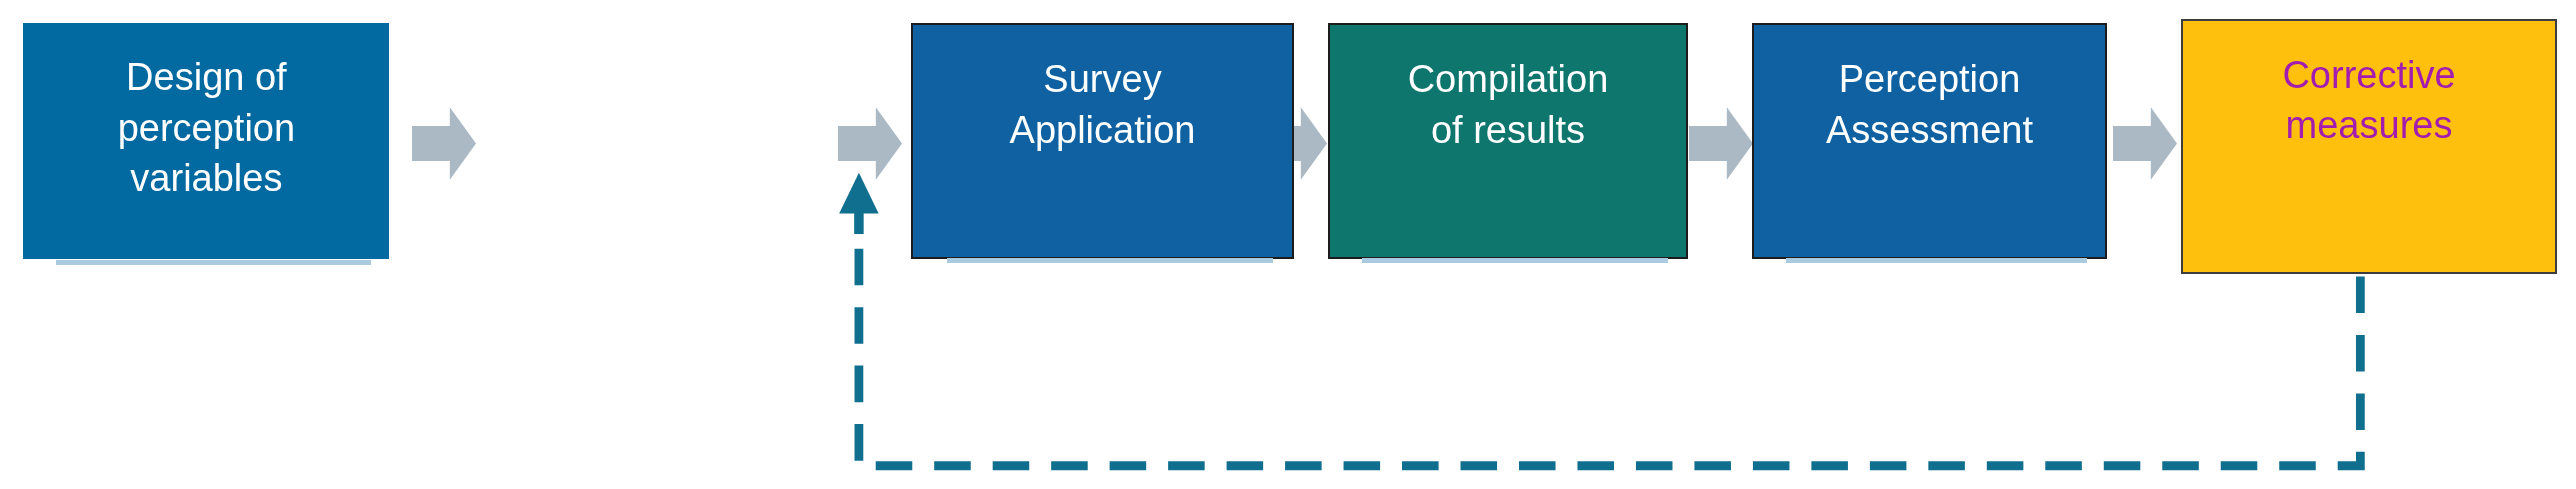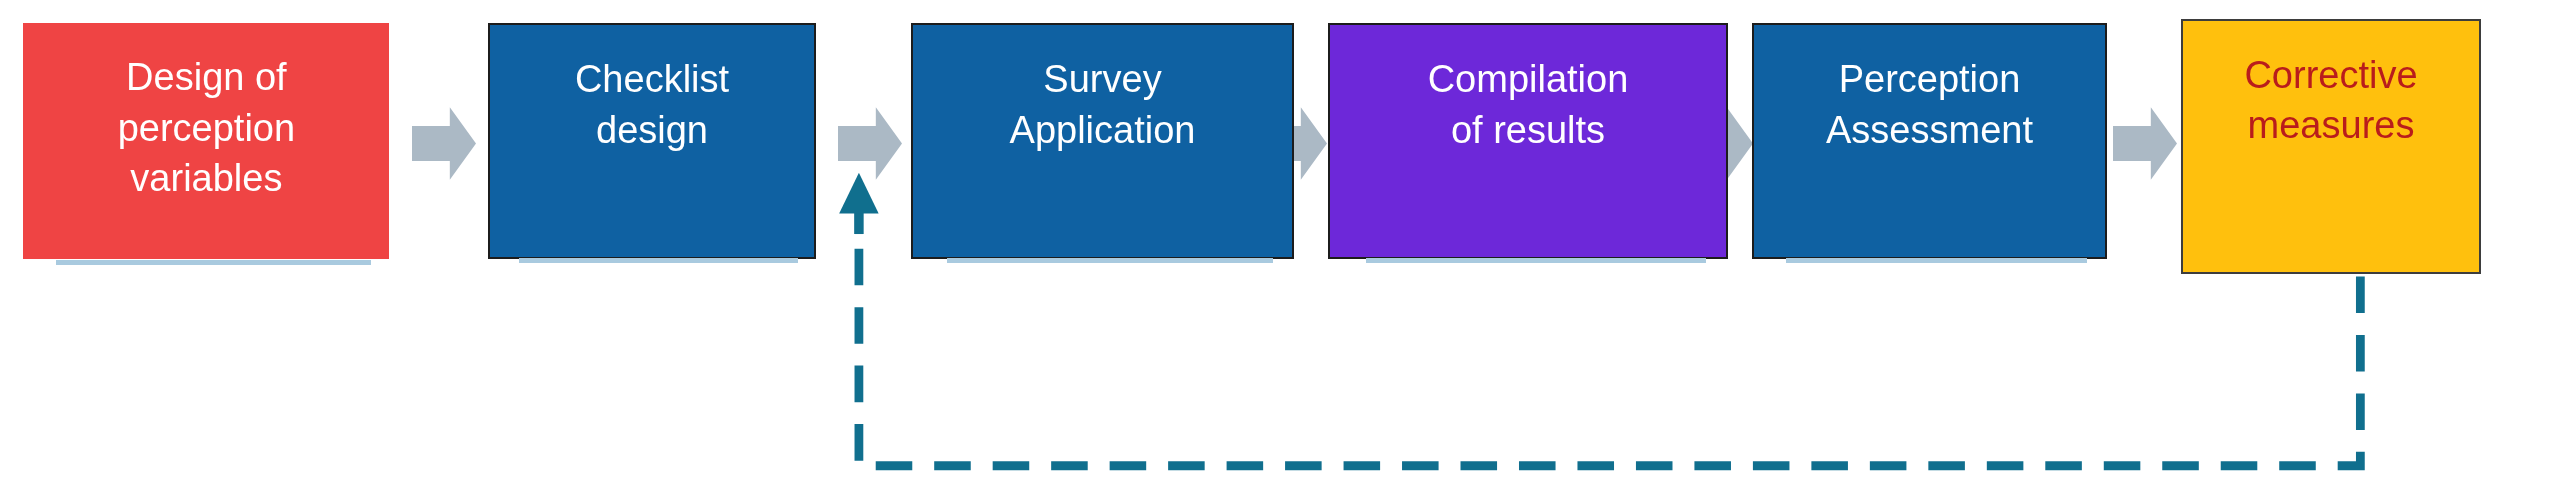--- a/index.html
+++ b/index.html
@@ -63,37 +63,35 @@
     height: 490px;
     z-index: 3;
     pointer-events: none;
   }
 </style>
 </head>
 <body>
 
 <div class="canvas">
 
-  <div class="flow-box box-blue has-shadow" style="left: 23.4px; top: 23.4px; width: 366px; height: 236px; background: #ef4444; color: rgb(255, 255, 255);">Design of
+  <div class="flow-box box-blue has-shadow" style="left: 23.4px; top: 23.4px; width: 366px; height: 236px; background: #0369a1; color: rgb(255, 255, 255);">Design of
 perception
 variables</div>
 
-  <div class="flow-box box-blue box-bordered has-shadow" style="left: 488px; top: 23.4px; width: 328px; height: 236px; background: rgb(15, 97, 162); color: rgb(255, 255, 255);">Checklist
-design</div>
 
   <div class="flow-box box-blue box-bordered has-shadow" style="left: 911px; top: 23.4px; width: 383px; height: 236px; background: rgb(15, 97, 162); color: rgb(255, 255, 255);">Survey
 Application</div>
 
-  <div class="flow-box box-blue box-bordered has-shadow" style="left: 1328px; top: 23.4px; width: 400px; height: 236px; background: #6d28d9; color: rgb(255, 255, 255);">Compilation
+  <div class="flow-box box-blue box-bordered has-shadow" style="left: 1328px; top: 23.4px; width: 360px; height: 236px; background: #0f766e; color: rgb(255, 255, 255);">Compilation
 of results</div>
 
   <div class="flow-box box-blue box-bordered has-shadow" style="left: 1752px; top: 23.4px; width: 355px; height: 236px; background: rgb(15, 97, 162); color: rgb(255, 255, 255);">Perception
 Assessment</div>
 
-  <div class="flow-box box-yellow" style="left: 2181px; top: 19px; width: 300px; height: 255px; background: rgb(255, 192, 13); color: #b91c1c;">Corrective
+  <div class="flow-box box-yellow" style="left: 2181px; top: 19px; width: 376px; height: 255px; background: rgb(255, 192, 13); color: #a21caf;">Corrective
 measures</div>
 
   <div class="flow-arrow" style="left:412px;">
     <svg width="64" height="73" viewBox="0 0 88 100">
         <polygon points="0,26 52,26 52,0 88,50 52,100 52,74 0,74" fill="#ABB9C5"></polygon>
       </svg>
   </div>
   <div class="flow-arrow" style="left:838px;">
     <svg width="64" height="73" viewBox="0 0 88 100">
         <polygon points="0,26 52,26 52,0 88,50 52,100 52,74 0,74" fill="#ABB9C5"></polygon>

